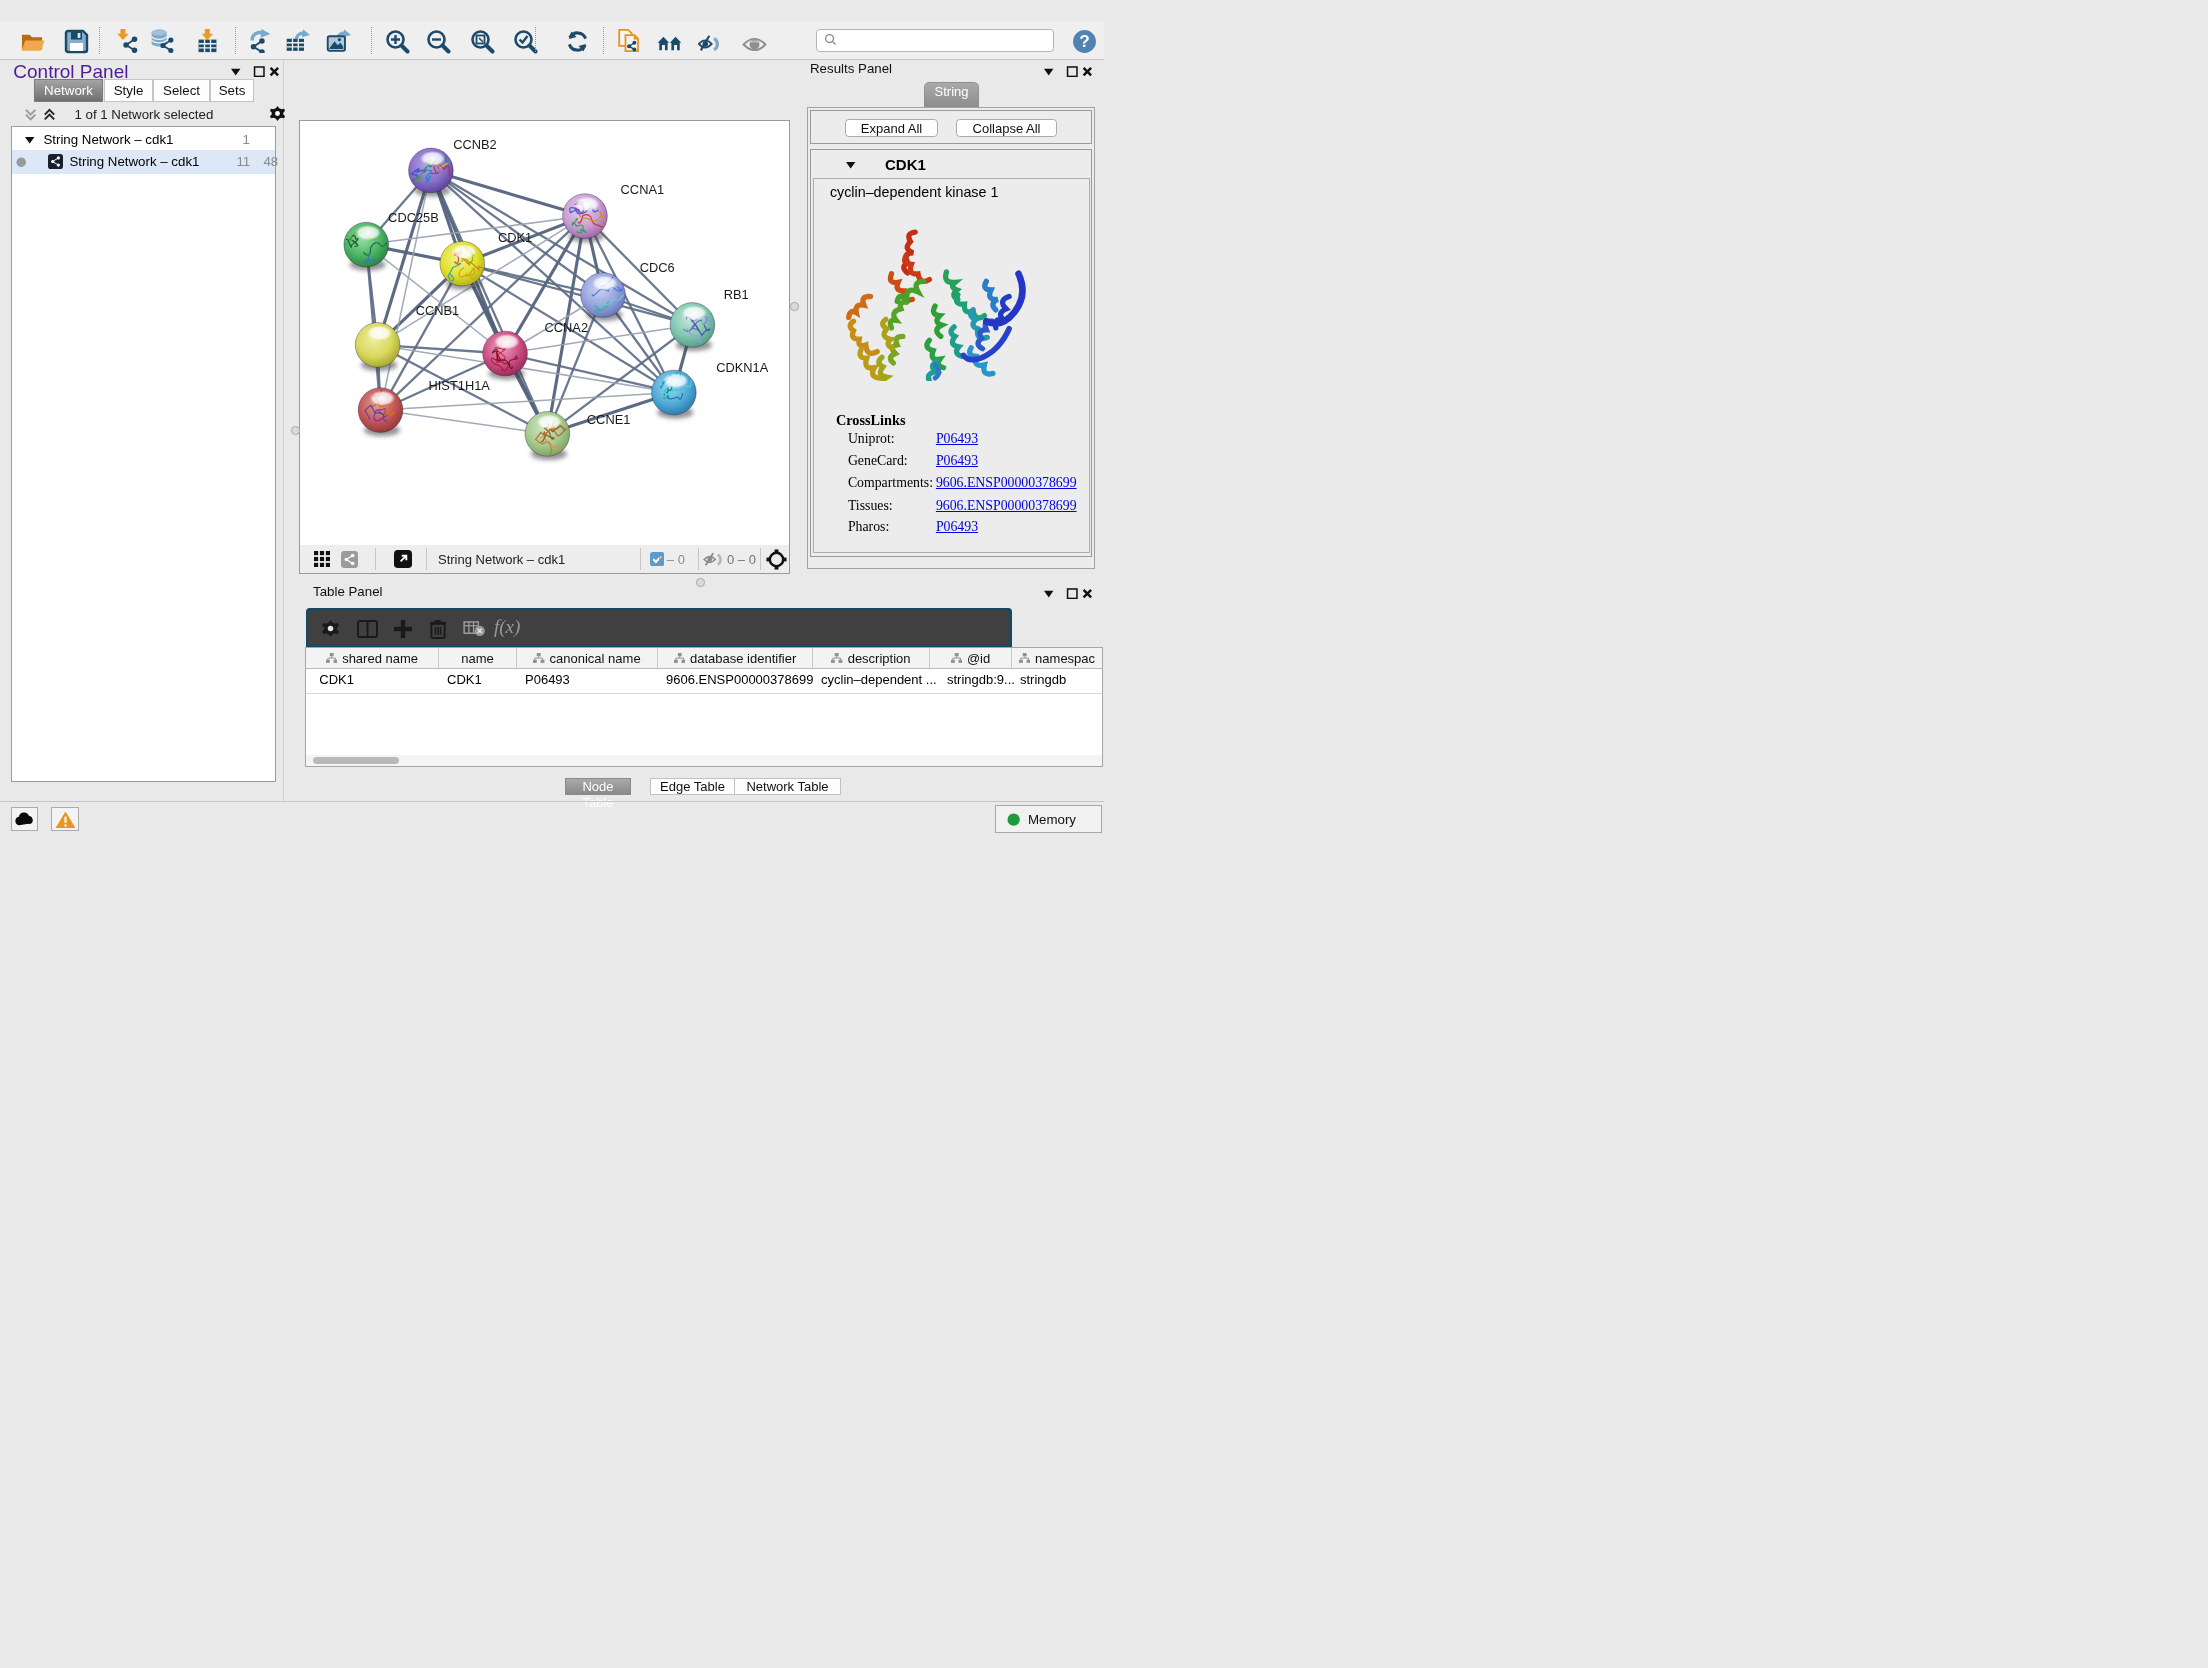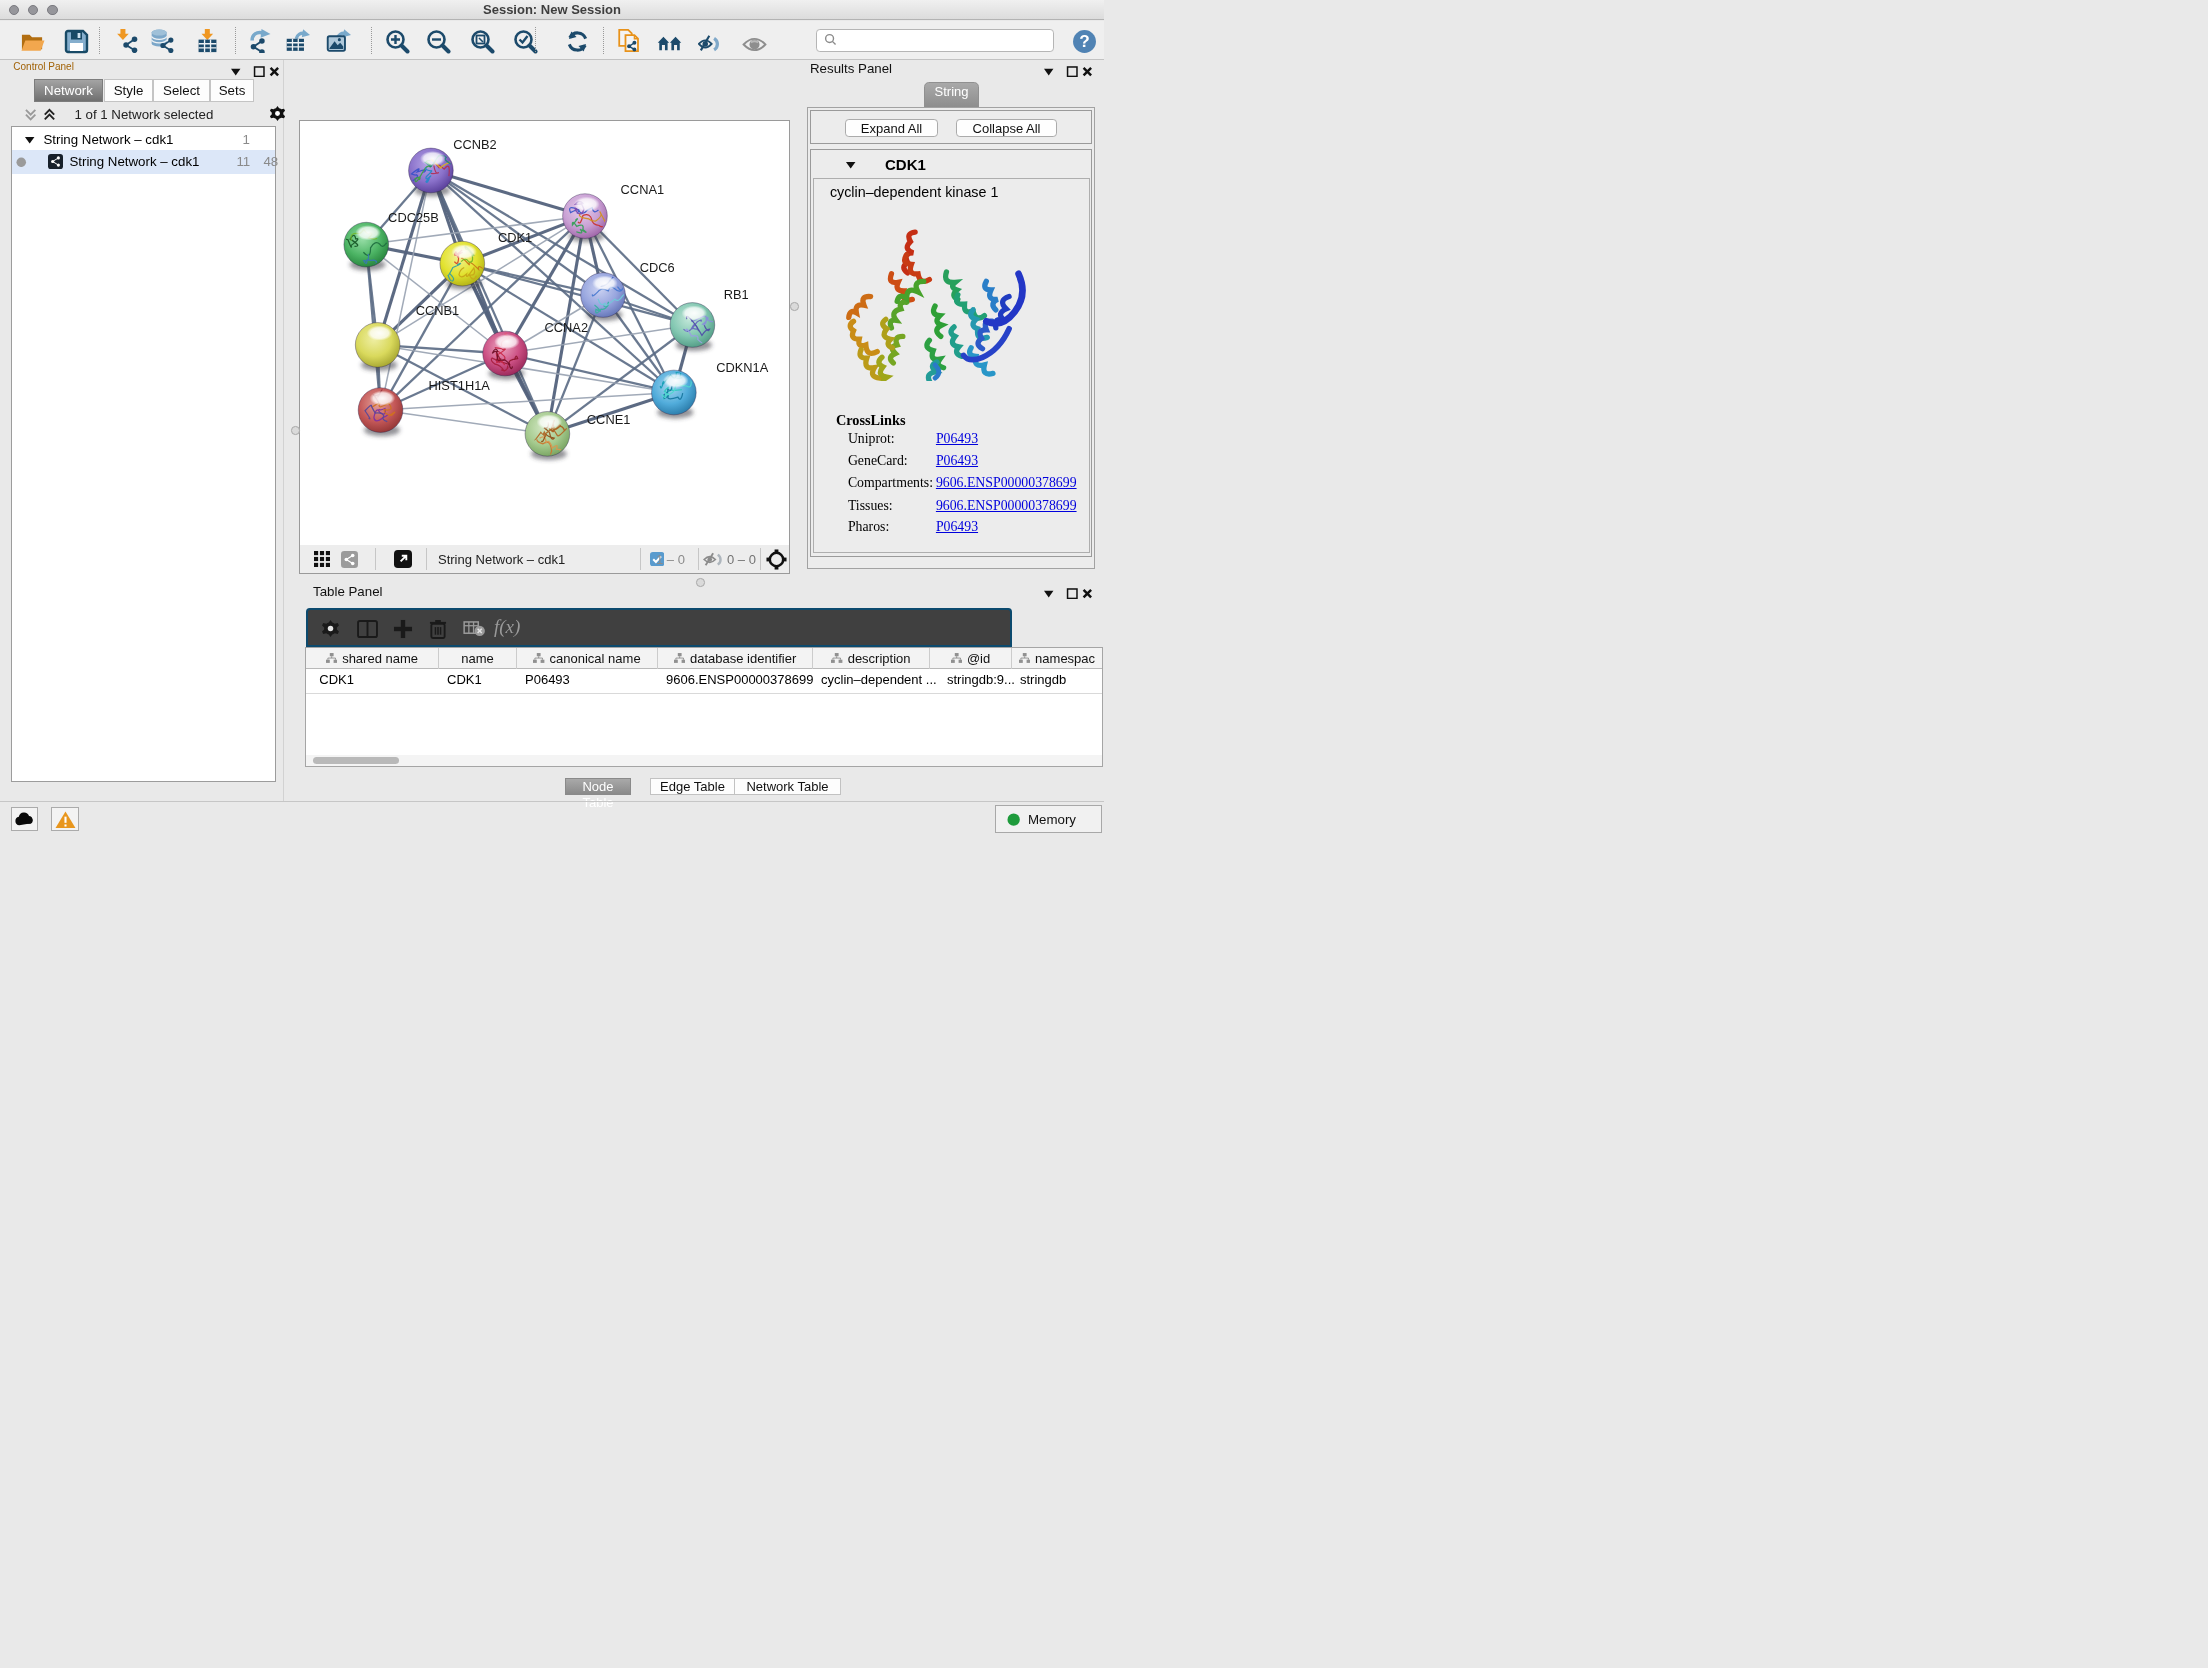--- a/index.html
+++ b/index.html
@@ -18,21 +18,21 @@
 
 #toolbar { position:absolute; left:0; top:21px; width:1104px; height:39px;
   background:#efefef; border-bottom:1px solid #c2c2c2; }
 .tbi { position:absolute; top:7.6px; width:25px; height:25px; }
 .tsep { position:absolute; top:5.7px; width:0; height:27.6px; border-left:1.9px dotted #9a9a9a; }
 #searchbox { position:absolute; left:816px; top:7.6px; width:238px; height:23px;
   background:#fff; border:1px solid #b5b5b5; border-radius:3.8px; }
 .ph-icons { position:absolute; }
 
 
-#cp-title { position:absolute; left:13.3px; top:61px; font-size:10px; color:#a16207; }
+#cp-title { position:absolute; left:13.3px; top:61px; font-size:19px; color:#4c1d95; }
 .tab { position:absolute; top:79px; height:23px; font-size:13.3px; text-align:center;
   background:#fdfdfd; border:1px solid #c4c4c4; color:#111; line-height:22px; }
 .tabsel { background:linear-gradient(#a4a4a4,#6f6f6f); color:#fff; border-color:#7c7c7c; }
 #netbar { position:absolute; left:11.4px; top:102px; width:265px; height:25px;
   font-size:13.3px; color:#222; }
 #netlist { position:absolute; left:11.4px; top:126px; width:265px; height:656px;
   background:#fff; border:1px solid #9c9c9c; }
 #row2 { position:absolute; left:0; top:23px; width:263px; height:24px; background:#dce7f8; }
 
 
@@ -85,26 +85,20 @@
 #statusline { position:absolute; left:0; top:801px; width:1104px; height:1px; background:#c6c6c6; }
 .sbtn { position:absolute; top:807px; width:27.6px; height:24px; background:#f3f3f3;
   border:1px solid #ababab; }
 #membtn { position:absolute; left:995px; top:805px; width:107px; height:27.6px;
   background:#f1f1f1; border:1px solid #a8a8a8; font-size:13.3px; color:#111; }
 </style>
 </head>
 <body>
 <div id="win">
 
-  <div id="titlebar">
-    <div class="tl" style="left:8.6px;"></div>
-    <div class="tl" style="left:27.6px;"></div>
-    <div class="tl" style="left:47px;"></div>
-    <div id="title">Session: New Session</div>
-  </div>
 
   <div id="toolbar">
     <svg class="tbi" style="left:20px;top:8.6px;" width="25" height="23" viewBox="0 0 26 24">
       <path d="M2 4 L10 4 L12.5 6.5 L23 6.5 L23 19 L2 19 Z" fill="#b26e11"></path>
       <path d="M5.5 10 L25.5 10 L21.5 20.5 L1.5 20.5 Z" fill="#f2a74e"></path>
     </svg>
     <svg class="tbi" style="left:64px;top:7.6px;" width="24" height="24" viewBox="0 0 25 25">
       <path d="M2 4 a2 2 0 0 1 2-2 L19 2 L23 6 L23 21 a2 2 0 0 1 -2 2 L4 23 a2 2 0 0 1 -2-2 Z" fill="#85aecd" stroke="#184a66" stroke-width="2.4"></path>
       <rect x="7" y="2.5" width="11" height="8" fill="#184a66"></rect>
         <rect x="13.6" y="4" width="2.8" height="5" fill="#cfe2ef"></rect>

